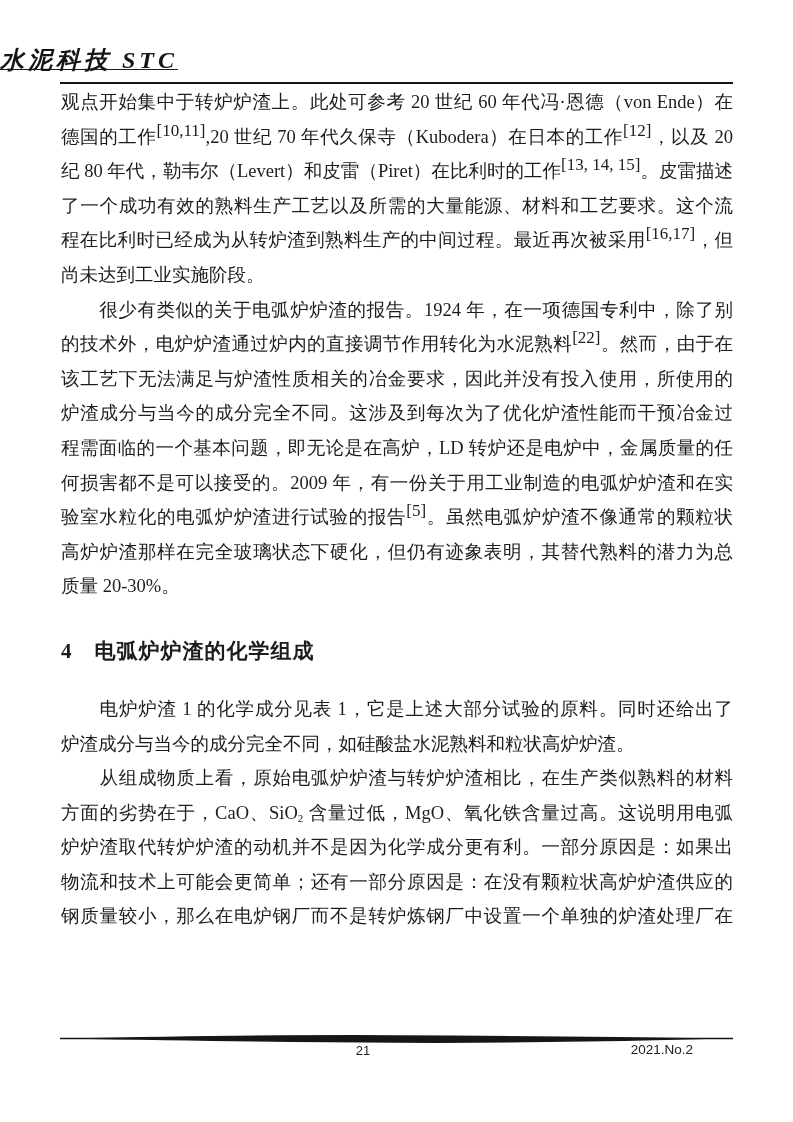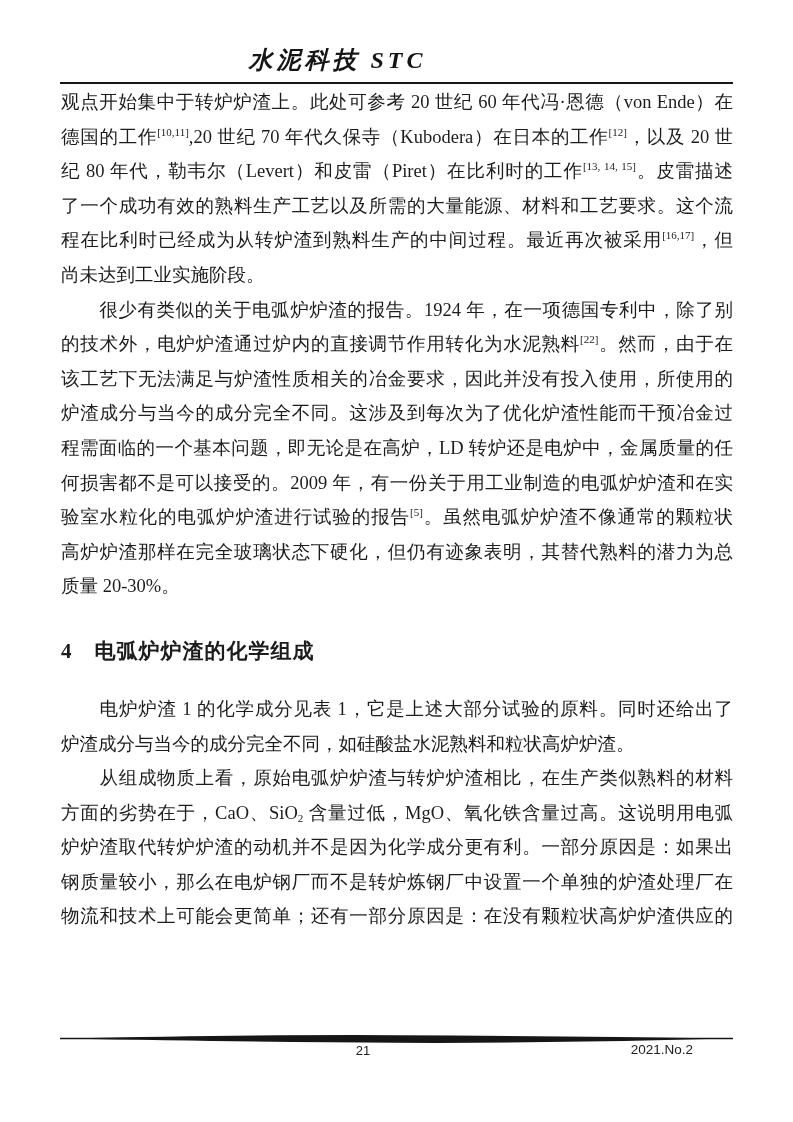--- a/index.html
+++ b/index.html
@@ -13,21 +13,21 @@
     height: 1122px;
     overflow: hidden;
     font-family: "Liberation Serif", "DejaVu Serif", serif;
     color: #1c1c1c;
   }
   .page-header {
     position: absolute;
     top: 44px;
     left: 0;
     width: 675px;
-    text-align: center;
+    text-decoration: underline;
   }
   .journal-title {
     font-size: 24px;
     font-weight: bold;
     font-style: italic;
     letter-spacing: 4px;
     color: #151515;
   }
   .header-rule {
     position: absolute;
@@ -49,21 +49,21 @@
     height: 34.6px;
     line-height: 34.6px;
     text-align: justify;
     text-align-last: justify;
     overflow: hidden;
   }
   .line.noj {
     text-align-last: left;
   }
   .line sup {
-    font-size: 11px;
+    font-size: 17px;
     line-height: 0;
     vertical-align: 7px;
     letter-spacing: 0;
   }
   .line sub {
     font-size: 11px;
     line-height: 0;
     vertical-align: -3px;
     letter-spacing: 0;
   }
@@ -132,22 +132,22 @@
     </div>
     <div class="section-heading">4　电弧炉炉渣的化学组成</div>
     <div class="para">
       <div class="line">　　电炉炉渣 1 的化学成分见表 1，它是上述大部分试验的原料。同时还给出了</div>
       <div class="line noj">炉渣成分与当今的成分完全不同，如硅酸盐水泥熟料和粒状高炉炉渣。</div>
     </div>
     <div class="para">
       <div class="line">　　从组成物质上看，原始电弧炉炉渣与转炉炉渣相比，在生产类似熟料的材料</div>
       <div class="line">方面的劣势在于，CaO、SiO<sub>2</sub> 含量过低，MgO、氧化铁含量过高。这说明用电弧</div>
       <div class="line">炉炉渣取代转炉炉渣的动机并不是因为化学成分更有利。一部分原因是：如果出</div>
+      <div class="line">物流和技术上可能会更简单；还有一部分原因是：在没有颗粒状高炉炉渣供应的</div>
       <div class="line">钢质量较小，那么在电炉钢厂而不是转炉炼钢厂中设置一个单独的炉渣处理厂在</div>
-      <div class="line">物流和技术上可能会更简单；还有一部分原因是：在没有颗粒状高炉炉渣供应的</div>
     </div>
   </div>
 
 <div class="footer-rule">
   <svg width="673" height="12" viewBox="0 0 673 12">
     <line x1="0" y1="5.5" x2="673" y2="5.5" stroke="#161616" stroke-width="1.6"></line>
     <path d="M5 5.5 Q200 1.5 336 2.2 Q500 3 668 5.5 Q500 10.5 336 9.8 Q200 9.2 5 5.5 Z" fill="#161616"></path>
   </svg>
 </div>
 

